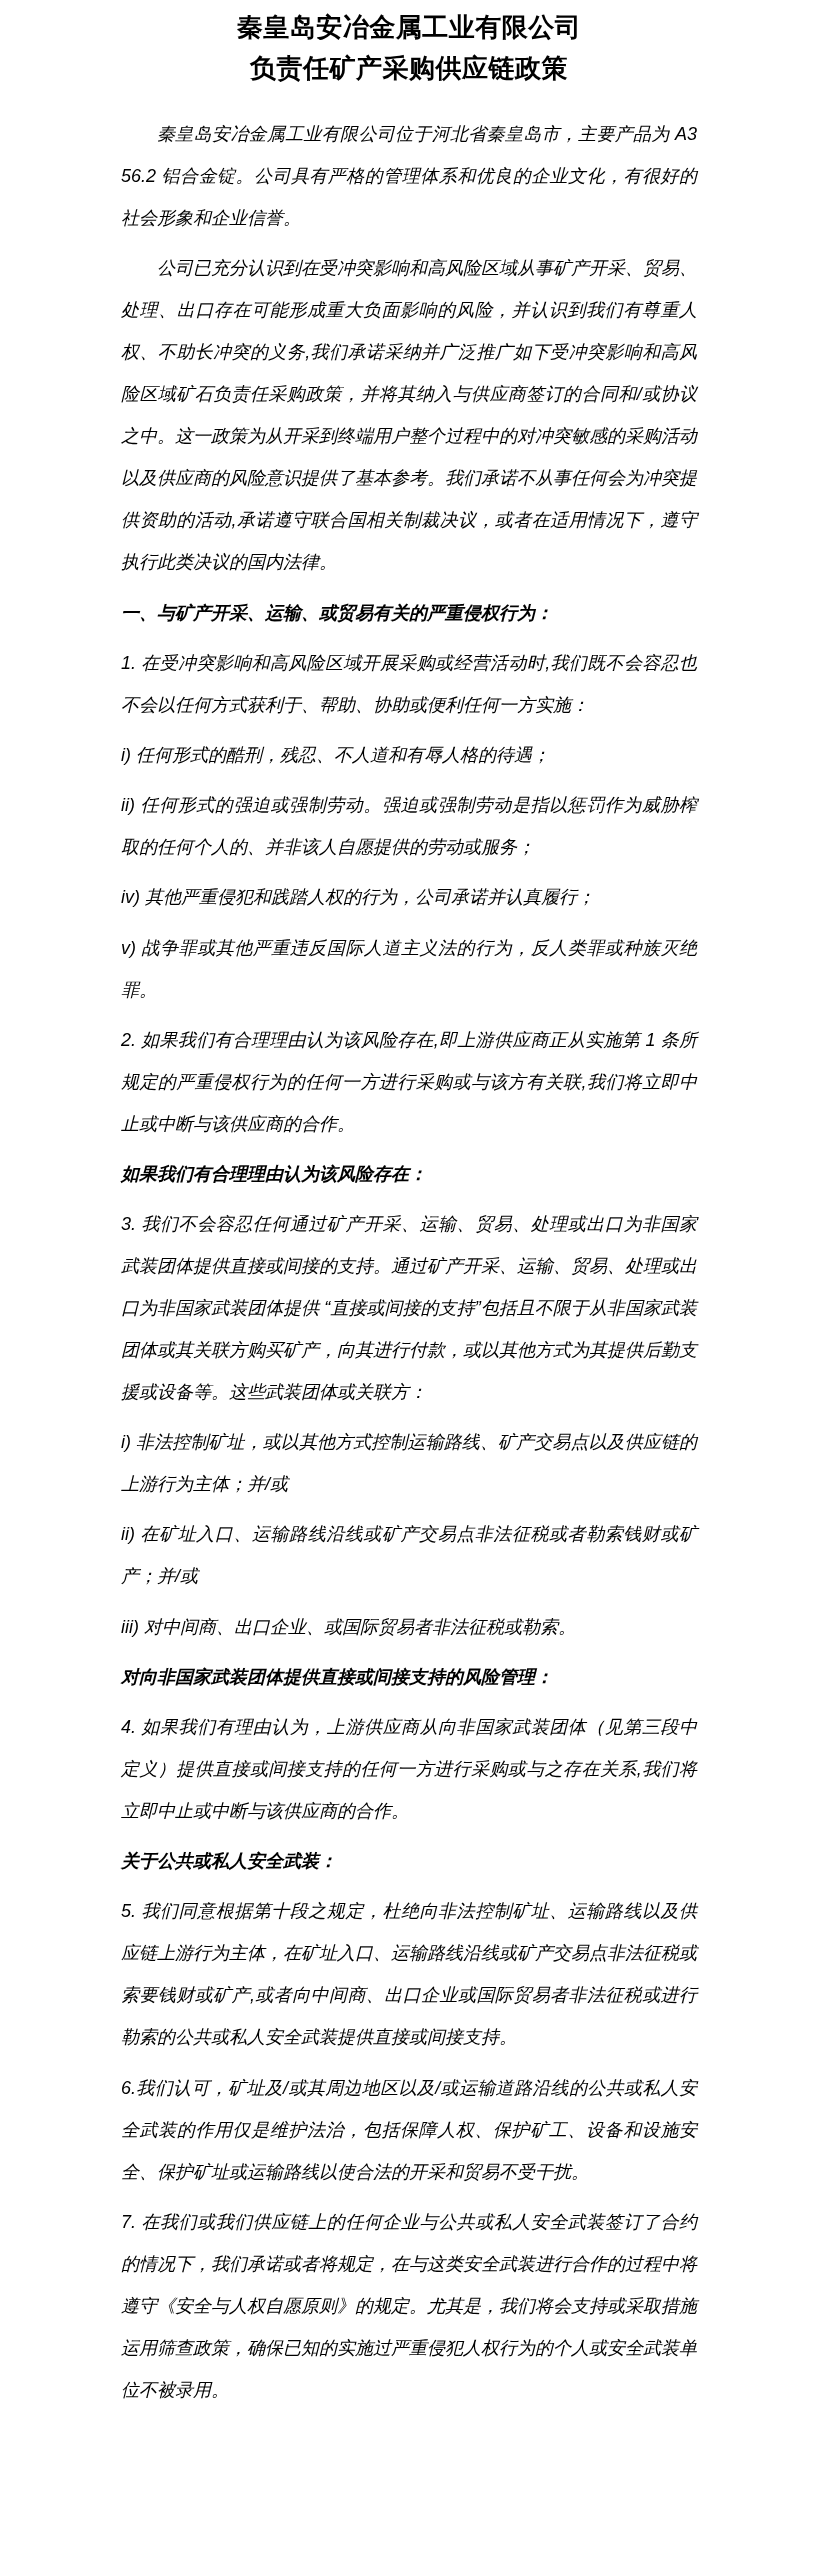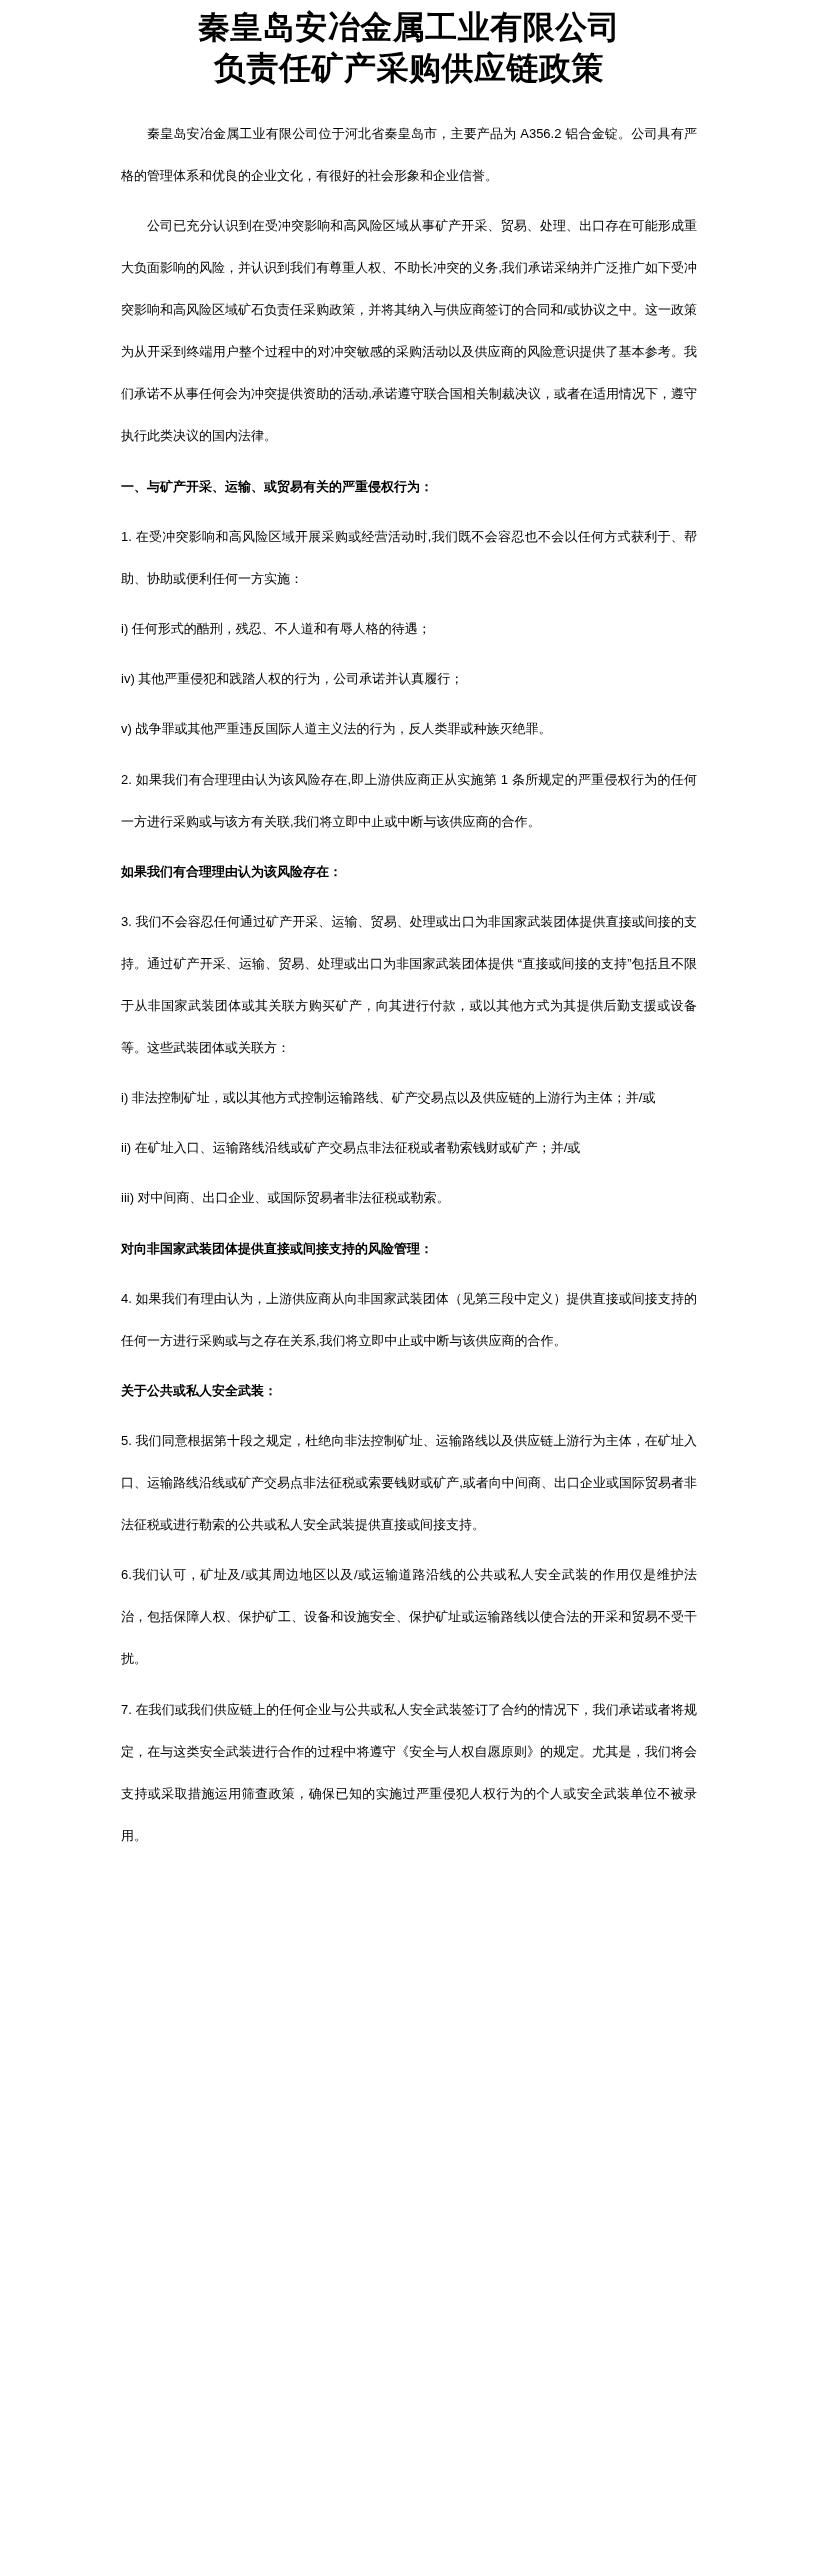--- a/index.html
+++ b/index.html
@@ -15,32 +15,33 @@
     background: #ffffff;
     color: #000000;
     font-family: "Liberation Sans", sans-serif;
     padding: 7.2px 121px 0 121px;
   }
   .title-block {
     text-align: center;
     margin-bottom: 24px;
   }
   .doc-title {
-    font-size: 32px;
+    font-size: 26px;
     font-weight: bold;
     line-height: 41px;
     margin: 0;
     letter-spacing: 0.5px;
   }
   .para {
-    font-size: 13px;
+    font-size: 18px;
     line-height: 42px;
     margin: 0 0 8.2px 0;
     text-align: justify;
     word-break: break-all;
+    font-style: italic;
   }
   .indent {
     text-indent: 2em;
   }
   .heading {
     font-weight: bold;
     margin-top: 4.1px;
   }
 </style>
 </head>
@@ -51,20 +52,21 @@
     <h1 class="doc-title">秦皇岛安冶金属工业有限公司</h1>
     <h1 class="doc-title">负责任矿产采购供应链政策</h1>
   </div>
 
   <div id="doc-body">
       <p class="para indent">秦皇岛安冶金属工业有限公司位于河北省秦皇岛市，主要产品为 A356.2 铝合金锭。公司具有严格的管理体系和优良的企业文化，有很好的社会形象和企业信誉。</p>
       <p class="para indent">公司已充分认识到在受冲突影响和高风险区域从事矿产开采、贸易、处理、出口存在可能形成重大负面影响的风险，并认识到我们有尊重人权、不助长冲突的义务,我们承诺采纳并广泛推广如下受冲突影响和高风险区域矿石负责任采购政策，并将其纳入与供应商签订的合同和/或协议之中。这一政策为从开采到终端用户整个过程中的对冲突敏感的采购活动以及供应商的风险意识提供了基本参考。我们承诺不从事任何会为冲突提供资助的活动,承诺遵守联合国相关制裁决议，或者在适用情况下，遵守执行此类决议的国内法律。</p>
       <p class="para heading">一、与矿产开采、运输、或贸易有关的严重侵权行为：</p>
       <p class="para body">1. 在受冲突影响和高风险区域开展采购或经营活动时,我们既不会容忍也不会以任何方式获利于、帮助、协助或便利任何一方实施：</p>
       <p class="para body">i) 任何形式的酷刑，残忍、不人道和有辱人格的待遇；</p>
+      <p class="para body">ii) 任何形式的强迫或强制劳动。强迫或强制劳动是指以惩罚作为威胁榨取的任何个人的、并非该人自愿提供的劳动或服务；</p>
       <p class="para body">iv) 其他严重侵犯和践踏人权的行为，公司承诺并认真履行；</p>
       <p class="para body">v) 战争罪或其他严重违反国际人道主义法的行为，反人类罪或种族灭绝罪。</p>
       <p class="para body">2. 如果我们有合理理由认为该风险存在,即上游供应商正从实施第 1 条所规定的严重侵权行为的任何一方进行采购或与该方有关联,我们将立即中止或中断与该供应商的合作。</p>
       <p class="para heading">如果我们有合理理由认为该风险存在：</p>
       <p class="para body">3. 我们不会容忍任何通过矿产开采、运输、贸易、处理或出口为非国家武装团体提供直接或间接的支持。通过矿产开采、运输、贸易、处理或出口为非国家武装团体提供 “直接或间接的支持”包括且不限于从非国家武装团体或其关联方购买矿产，向其进行付款，或以其他方式为其提供后勤支援或设备等。这些武装团体或关联方：</p>
       <p class="para body">i) 非法控制矿址，或以其他方式控制运输路线、矿产交易点以及供应链的上游行为主体；并/或</p>
       <p class="para body">ii) 在矿址入口、运输路线沿线或矿产交易点非法征税或者勒索钱财或矿产；并/或</p>
       <p class="para body">iii) 对中间商、出口企业、或国际贸易者非法征税或勒索。</p>
       <p class="para heading">对向非国家武装团体提供直接或间接支持的风险管理：</p>
       <p class="para body">4. 如果我们有理由认为，上游供应商从向非国家武装团体（见第三段中定义）提供直接或间接支持的任何一方进行采购或与之存在关系,我们将立即中止或中断与该供应商的合作。</p>

